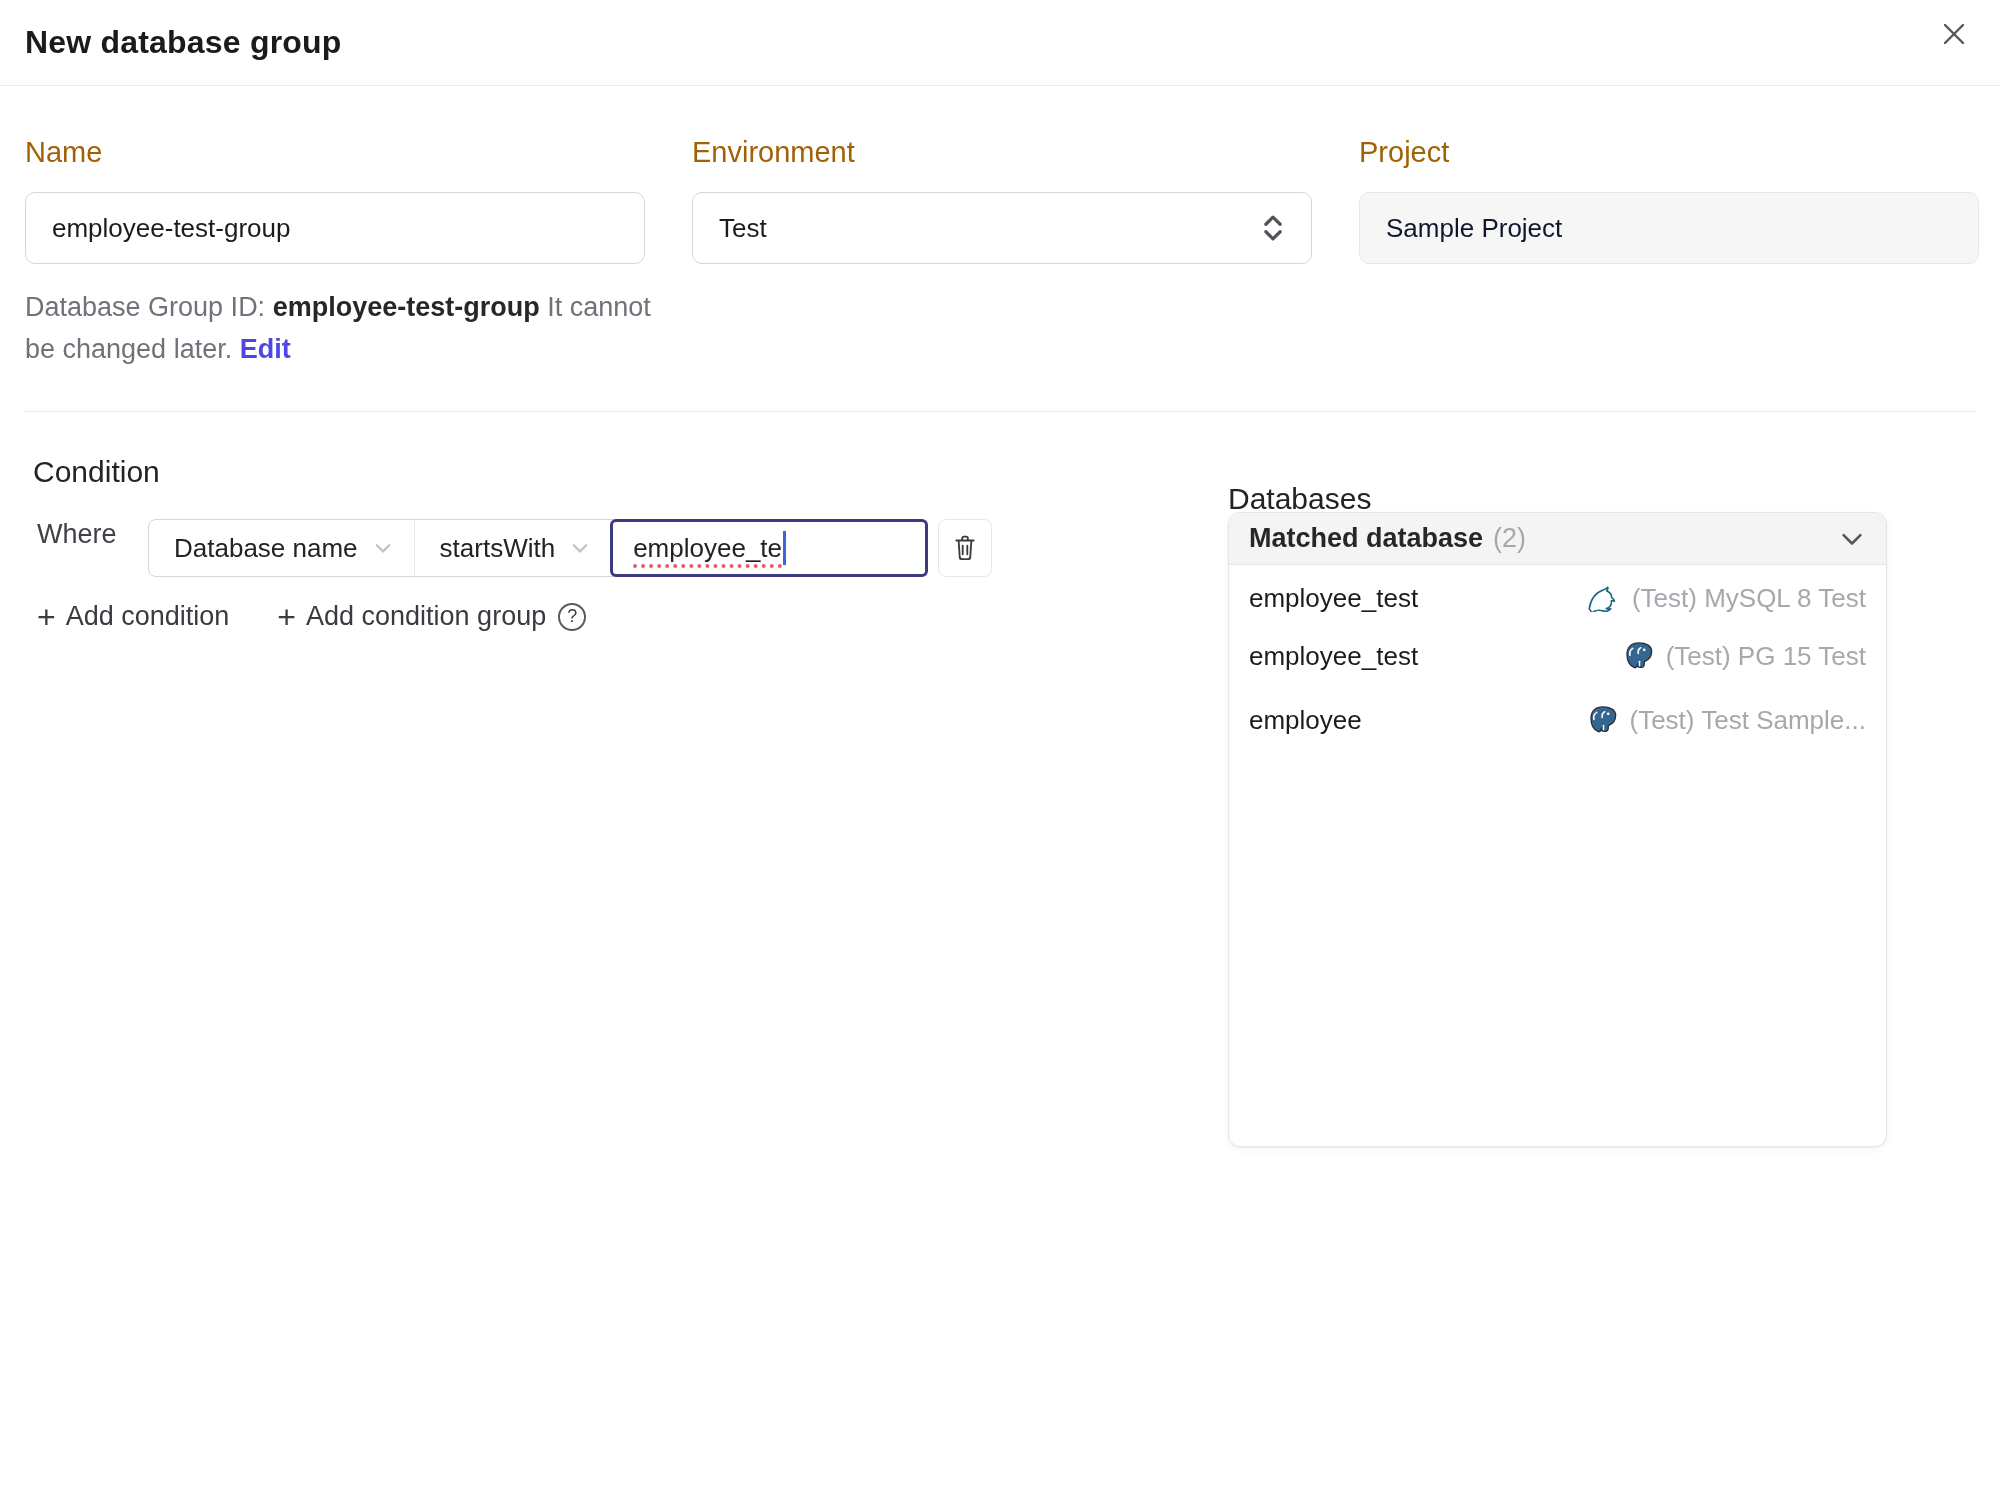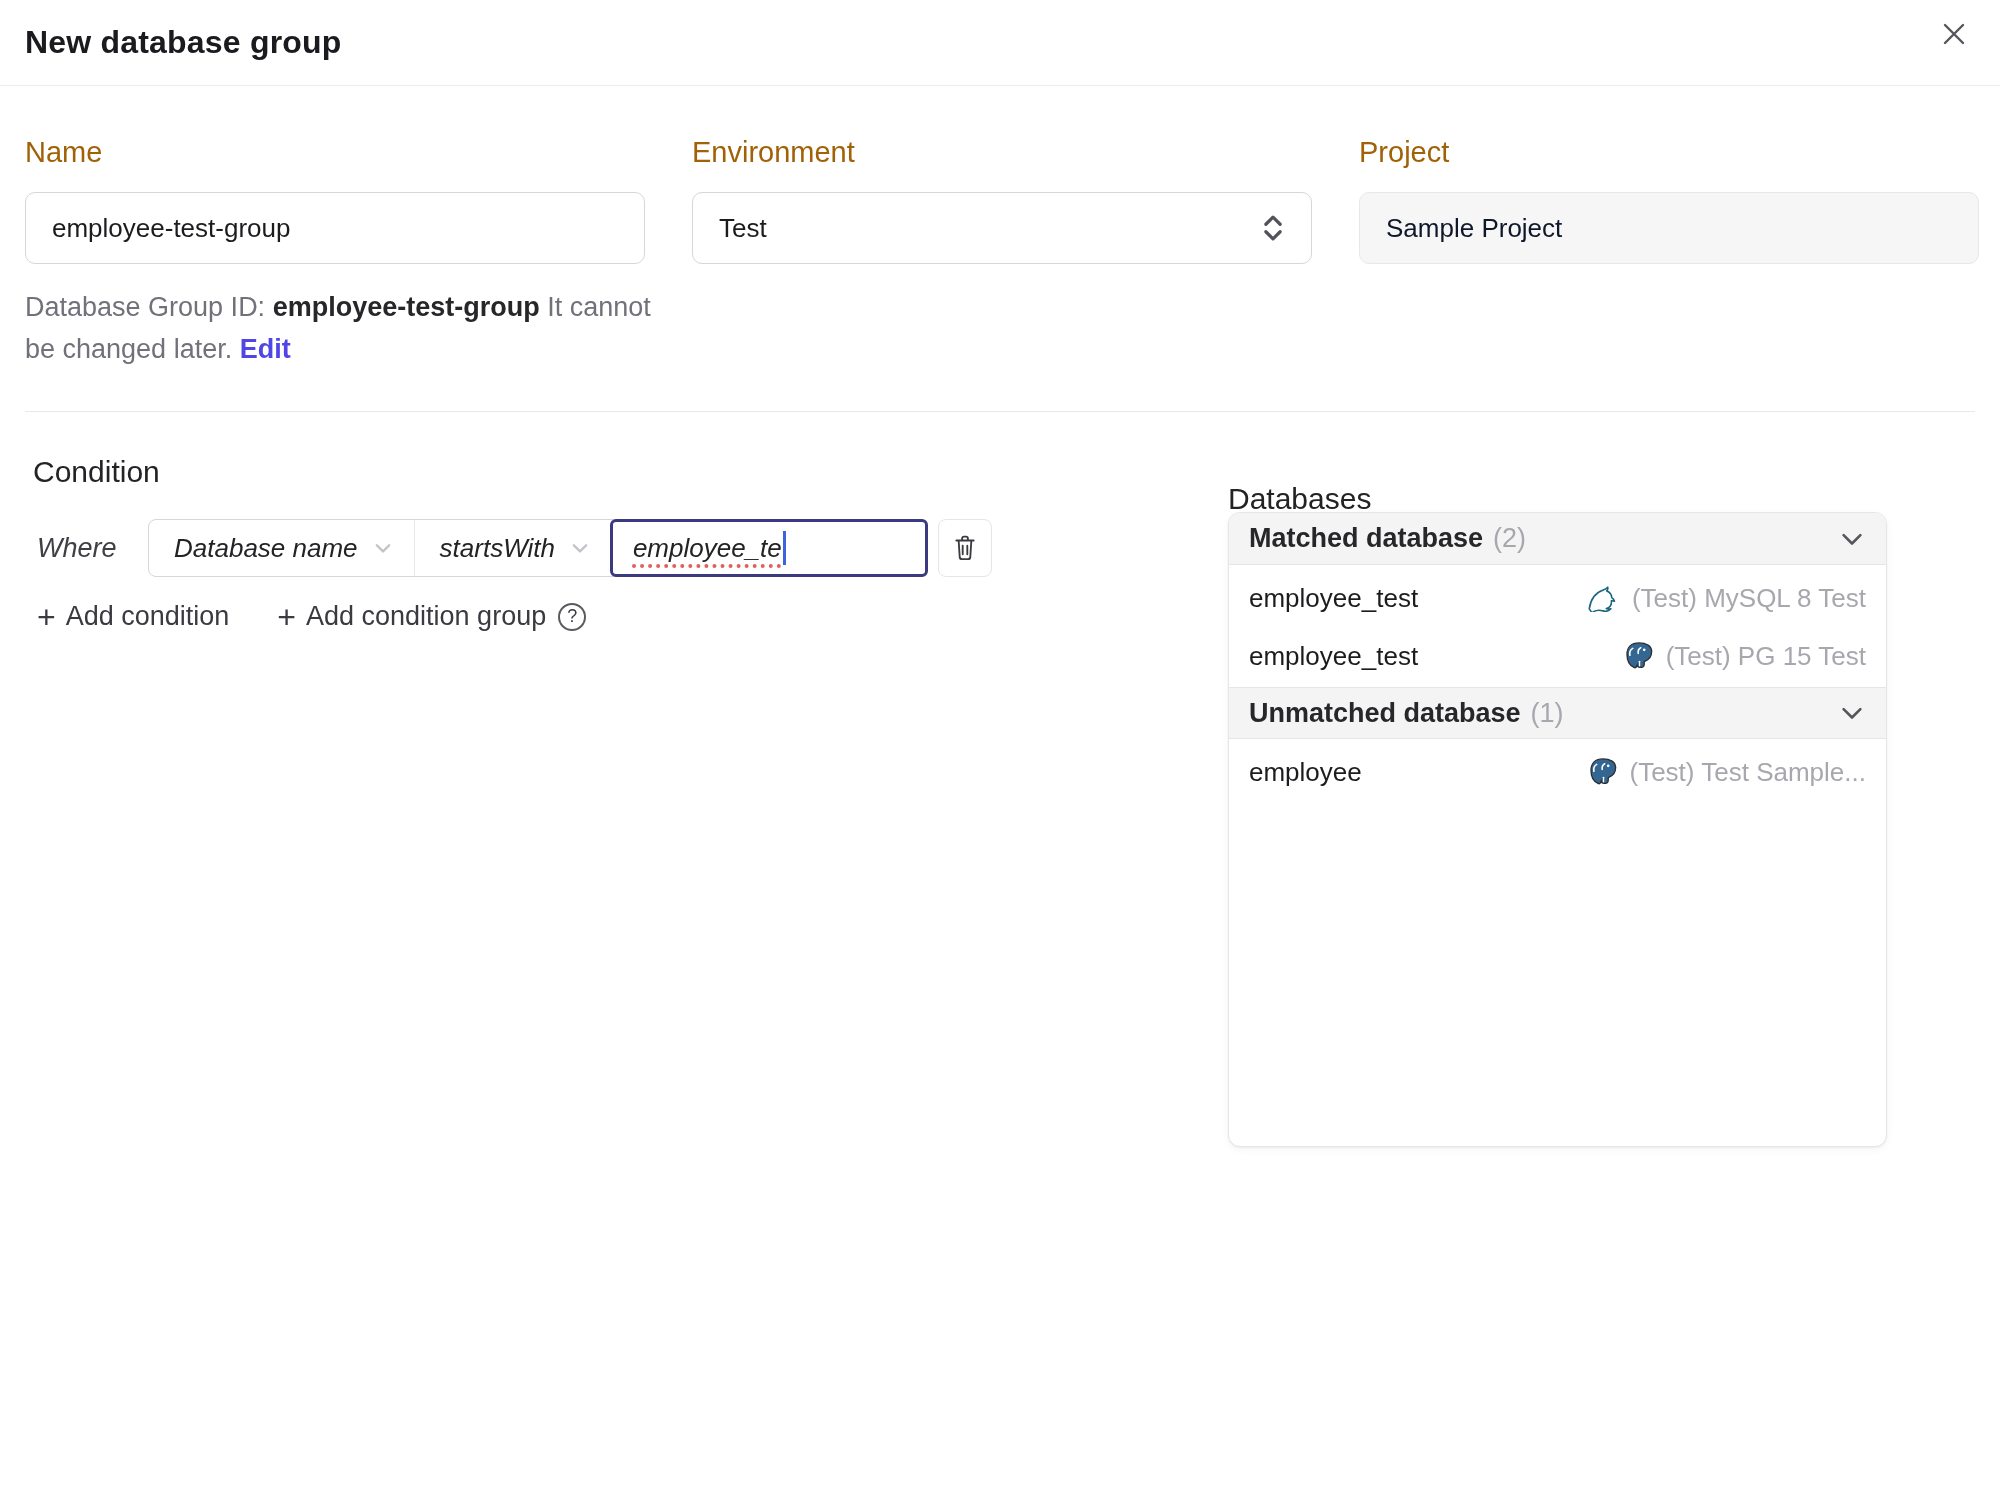--- a/index.html
+++ b/index.html
@@ -25,21 +25,21 @@
   .select-box { justify-content:space-between; cursor:pointer; }
   .disabled-input { background:#f6f6f7; border-color:#e7e7ea; color:#0f172a; }
   .hint { margin-top:22px; width:648px; font-size:27px; line-height:42px; color:#71717a; }
   .hint .id-strong { color:#27272a; font-weight:700; }
   .hint .edit-link { color:#4f46e5; font-weight:600; cursor:pointer; text-decoration:none; }
 
   .section-divider { position:absolute; top:411px; left:25px; right:25px; height:1px; background:#e8e8ea; }
 
   
   .cond-heading { position:absolute; left:33px; top:452px; font-size:30px; font-weight:500; color:#232326; line-height:40px; }
-  .cond-row { position:absolute; left:37px; top:519px; height:58px; display:flex; align-items:center;font-style:italic; }
+  .cond-row { position:absolute; left:37px; top:519px; height:58px; display:flex; align-items:flex-start; }
   .where-label { font-size:27px; color:#3f3f46; width:95px; }
   .cond-group { display:flex; align-items:stretch; height:58px; border:1px solid #d6d6db; border-radius:8px; background:#fff; margin-left:16px; }
   .cond-seg { display:flex; align-items:center; gap:14px; padding:0 20px 0 25px; cursor:pointer; }
   .cond-seg .seg-text { font-size:26px; color:#232326; }
   .cond-seg + .cond-seg { border-left:1px solid #ebebee; }
   .cond-value { position:relative; margin:-1px; height:58px; width:318px; border:3px solid #3b3a80; border-radius:6px;
     background:#fff; display:flex; align-items:center; padding:0 20px; }
   .cond-value .val-text { font-size:26px; color:#232326;
     text-decoration:underline dotted #e06060; text-decoration-thickness:3.5px; text-underline-offset:8px; }
   .caret { display:inline-block; width:3px; height:34px; background:#3e63dd; margin-left:1px; }
@@ -205,29 +205,20 @@
               <path d="M13.3 5.8 c-1.5.8-2.2 2.3-1.9 4.3" fill="none" stroke="#ffffff" stroke-width="1.2" stroke-linecap="round"></path>
               <circle cx="15.9" cy="7.4" r="1" fill="#ffffff"></circle>
               <path d="M12.4 19.4 v-3.4" stroke="#ffffff" stroke-width="1" stroke-linecap="round"></path>
             </svg>
           </span>
           <span class="db-row-instance">(Test) PG 15 Test</span>
         </span>
       </div>
     </div>
 
-    <div class="db-group-header bordered-top">
-      <span class="db-group-title">Unmatched database</span>
-      <span class="db-group-count">(1)</span>
-      <span class="chev">
-        <svg width="28" height="28" viewBox="0 0 16 16">
-            <path d="M3.2 5.8 L8 10.6 L12.8 5.8" fill="none" stroke="#55555c" stroke-width="1.5" stroke-linecap="round" stroke-linejoin="round"></path>
-          </svg>
-      </span>
-    </div>
 
     <div class="db-rows">
       <div class="db-row">
         <span class="db-row-name">employee</span>
         <span class="db-row-right">
           <span>
             <svg width="32" height="32" viewBox="0 0 24 24">
               <path d="M12 2.2 C6.2 2.2 3 5.6 3 10.8 c0 4.4 2.1 8.3 5.3 9.8 c.8.4 1.5.1 1.8-.6 l.5-1.2 c.2.9.9 1.7 2 1.7 h1.3 c1.1 0 1.9-.8 2-1.9 l.1-2.3 c3.2-1.2 5.5-4.1 5.5-7.8 C21.5 4.4 17.4 2.2 12 2.2 z" fill="#336791" stroke="#2d2d33" stroke-width="1"></path>
               <path d="M7.3 6.3 c-1.8 1-2.6 2.9-2.1 5.1" fill="none" stroke="#ffffff" stroke-width="1.2" stroke-linecap="round"></path>
               <path d="M13.3 5.8 c-1.5.8-2.2 2.3-1.9 4.3" fill="none" stroke="#ffffff" stroke-width="1.2" stroke-linecap="round"></path>

